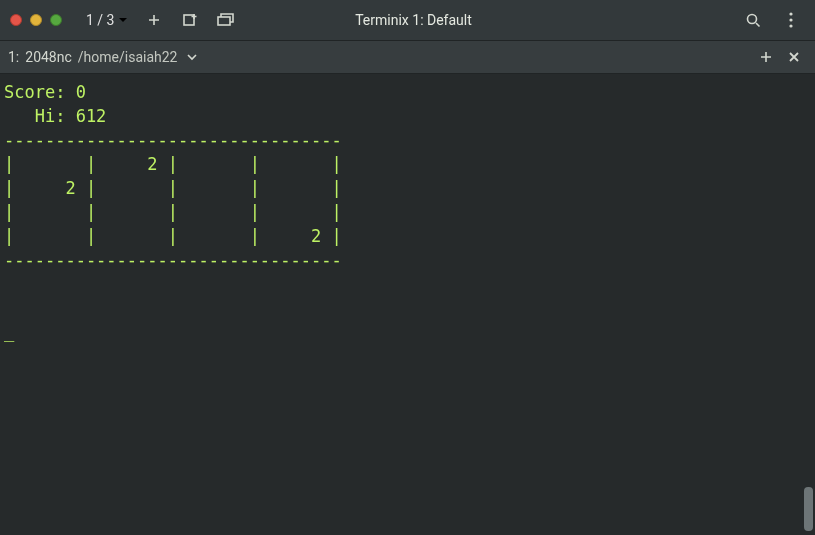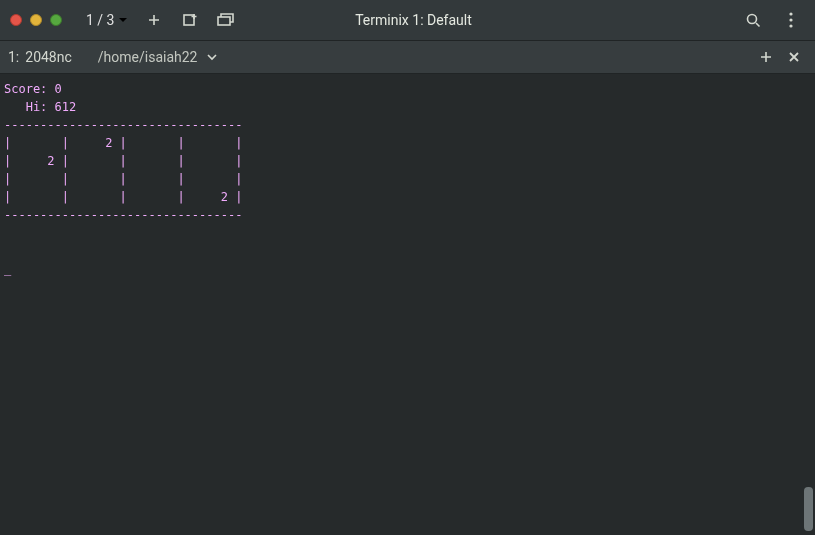--- a/index.html
+++ b/index.html
@@ -39,37 +39,37 @@
     height: 34px;
     background: #373d3f;
     border-top: 1px solid #202425;
     border-bottom: 1px solid #202425;
     display:flex; align-items:center;
     color:#d3d7cf;
     padding: 0 8px 0 8px;
     font-size: 14px;
   }
   .tab-label { display:flex; align-items:center; gap:6px; }
-  .tab-path { opacity:0.9; margin-left:20px; }
+  .tab-path { opacity:0.9; margin-left:0; }
   .tab-caret { margin-left:4px; }
   .tab-right { margin-left:auto; display:flex; gap:14px; align-items:center; padding-right:6px;}
   .tab-right .ico { width:14px; height:14px; display:flex; align-items:center; justify-content:center; color:#d3d7cf; font-weight:bold;}
 
   
   .term-wrap {
     position: relative;
     height: calc(535px - 40px - 34px);
     background: #262a2b;
     padding: 6px 4px;
   }
   pre.term {
     font-family: "DejaVu Sans Mono", "Menlo", "Consolas", monospace;
-    font-size: 12px;
-    line-height: 18px;
-    color: #f0abfc;
+    font-size: 17px;
+    line-height: 24px;
+    color: #bef264;
     white-space: pre;
   }
   .scrollbar {
     position:absolute; right:2px; top:0; bottom:0; width:9px;
   }
   .scrollbar .thumb {
     position:absolute; left:0; right:0; bottom:4px; height:44px;
     background:#6d7577; border-radius:4px;
   }
 </style>

